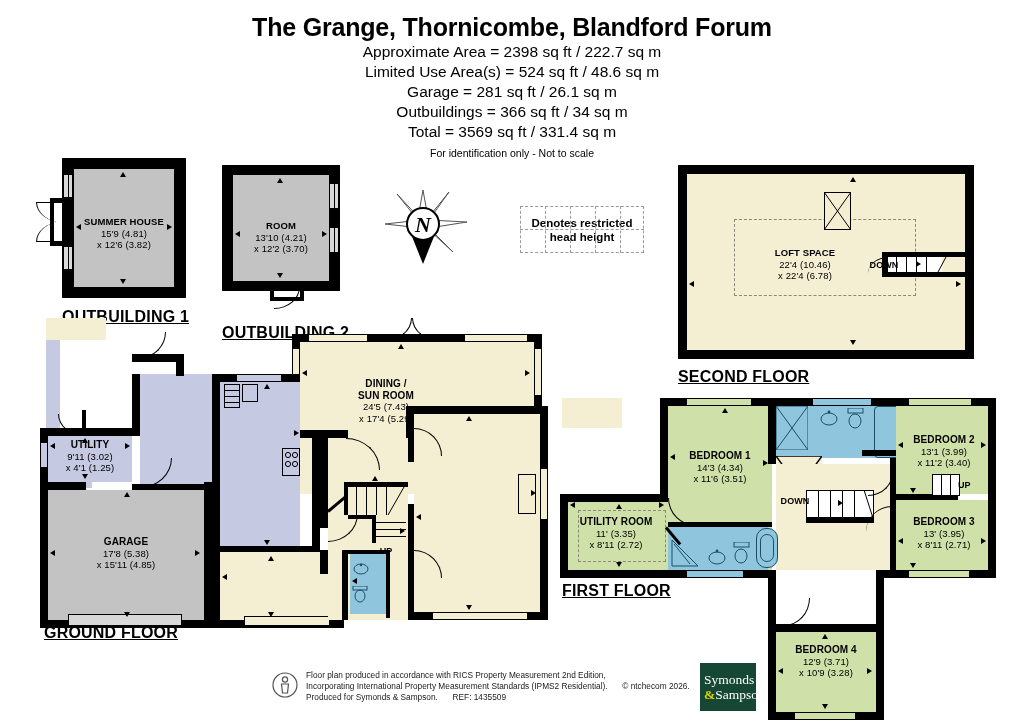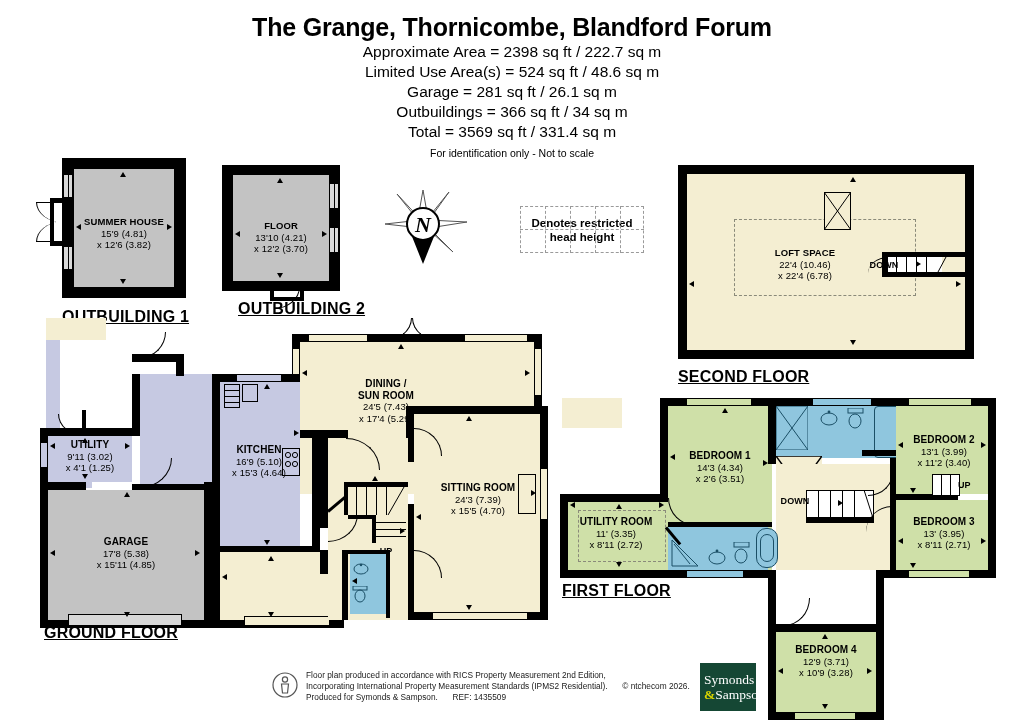--- a/index.html
+++ b/index.html
@@ -156,30 +156,30 @@
   <div class="wall" style="left:78px; top:122px; width:4px; height:14px;"></div>
   <div class="fill-grey" style="left:52px; top:116px; width:26px; height:18px;"></div>
 
   <div class="win-grey" style="left:107px; top:18px; width:10px; height:26px;"></div>
   <div class="win-grey" style="left:107px; top:62px; width:10px; height:26px;"></div>
   <div class="thin" style="left:112px; top:18px; width:1px; height:26px;"></div>
   <div class="thin" style="left:112px; top:62px; width:1px; height:26px;"></div>
 
   <div class="swing" style="left:52px; top:122px; width:26px; height:22px; border-radius:0 0 100% 0; border-width:0 1px 1px 0;"></div>
   <div class="lbl" style="left:11px; top:55px; width:96px;">
-    <div>FLOOR</div>
+    <div>ROOM</div>
     <div class="dim">13'10 (4.21)</div>
     <div class="dim">x 12'2 (3.70)</div>
   </div>
   <div class="arw arw-u" style="left:55px; top:13px;"></div>
   <div class="arw arw-d" style="left:55px; top:108px;"></div>
   <div class="arw arw-l" style="left:13px; top:66px;"></div>
   <div class="arw arw-r" style="left:100px; top:66px;"></div>
 </div>
-<div class="floorlabel" style="left:222px; top:300px;margin-left:16px;">OUTBUILDING 2</div>
+<div class="floorlabel" style="left:222px; top:324px;">OUTBUILDING 2</div>
 
 <div id="compass" style="left:383px; top:188px; width:86px; height:78px;">
   <svg width="86" height="78" viewBox="0 0 86 78">
 
     <polygon points="40,2 46,36 40,40 34,36" fill="#fff" stroke="#555" stroke-width="1"></polygon>
     <polygon points="84,34 46,40 42,36 46,32" fill="#fff" stroke="#555" stroke-width="1"></polygon>
     <polygon points="2,36 38,32 42,36 38,40" fill="#fff" stroke="#555" stroke-width="1"></polygon>
     <polygon points="66,4 46,32 42,36 45,30" fill="#fff" stroke="#555" stroke-width="1"></polygon>
     <polygon points="14,6 38,32 40,36 34,31" fill="#fff" stroke="#555" stroke-width="1"></polygon>
     <polygon points="70,64 46,42 42,38 48,42" fill="#fff" stroke="#555" stroke-width="1"></polygon>
@@ -272,25 +272,20 @@
 
   <div class="wall" style="left:360px; top:88px; width:142px; height:8px;"></div>
   <div class="wall" style="left:360px; top:88px; width:8px; height:56px;"></div>
   <div class="wall" style="left:494px; top:88px; width:8px; height:214px;"></div>
   <div class="wall" style="left:296px; top:294px; width:206px; height:8px;"></div>
   <div class="wall" style="left:360px; top:186px; width:8px; height:116px;"></div>
   <div class="room fill-cream" style="left:368px; top:96px; width:126px; height:198px;"></div>
   <div class="win-cream" style="left:494px; top:150px; width:8px; height:52px;"></div>
   <div class="stairbox" style="left:472px; top:156px; width:18px; height:40px; background:#f4eed2;"></div>
   <div class="win-cream" style="left:386px; top:294px; width:96px; height:8px;"></div>
-  <div class="lbl big" style="left:382px; top:164px; width:100px;">
-    <div>SITTING ROOM</div>
-    <div class="dim">24'3 (7.39)</div>
-    <div class="dim">x 15'5 (4.70)</div>
-  </div>
   <div class="arw arw-u" style="left:420px; top:98px;"></div>
   <div class="arw arw-d" style="left:420px; top:287px;"></div>
   <div class="arw arw-l" style="left:370px; top:196px;"></div>
   <div class="arw arw-r" style="left:485px; top:172px;"></div>
 
   <div class="swing" style="left:368px; top:110px; width:28px; height:28px; border-radius:0 100% 0 0; border-width:1px 1px 0 0;"></div>
   <div class="swing" style="left:368px; top:232px; width:28px; height:28px; border-radius:0 100% 0 0; border-width:1px 1px 0 0;"></div>
 
   <div class="wall" style="left:166px; top:56px; width:8px; height:178px;"></div>
   <div class="wall" style="left:166px; top:56px; width:88px; height:8px;"></div>
@@ -305,25 +300,20 @@
   <div class="thin" style="left:178px; top:78px; width:16px; height:1px;"></div>
   <div class="thin" style="left:178px; top:84px; width:16px; height:1px;"></div>
   <div class="stairbox" style="left:196px; top:66px; width:16px; height:18px; background:#c6c9e2;"></div>
   <div class="stairbox" style="left:236px; top:130px; width:18px; height:28px; background:#c6c9e2;"></div>
   <svg class="abs" style="left:238px; top:132px;" width="14" height="24">
     <circle cx="4" cy="5" r="2.6" fill="none" stroke="#000" stroke-width="1"></circle>
     <circle cx="11" cy="5" r="2.6" fill="none" stroke="#000" stroke-width="1"></circle>
     <circle cx="4" cy="14" r="2.6" fill="none" stroke="#000" stroke-width="1"></circle>
     <circle cx="11" cy="14" r="2.6" fill="none" stroke="#000" stroke-width="1"></circle>
   </svg>
-  <div class="lbl big" style="left:148px; top:126px; width:130px;">
-    <div>KITCHEN</div>
-    <div class="dim">16'9 (5.10)</div>
-    <div class="dim">x 15'3 (4.64)</div>
-  </div>
   <div class="arw arw-r" style="left:248px; top:112px;"></div>
   <div class="arw arw-d" style="left:218px; top:222px;"></div>
   <div class="arw arw-u" style="left:218px; top:66px;"></div>
 
   <div class="win-lav" style="left:190px; top:56px; width:46px; height:8px; background:#c6c9e2; border:1px solid #000; position:absolute;"></div>
 
   <div class="wall" style="left:86px; top:56px; width:8px; height:62px;"></div>
   <div class="room fill-lav" style="left:94px; top:56px; width:72px; height:118px;"></div>
   <div class="wall" style="left:86px; top:36px; width:52px; height:8px;"></div>
   <div class="wall" style="left:130px; top:36px; width:8px; height:22px;"></div>
@@ -433,21 +423,21 @@
   <div class="wall" style="left:314px; top:172px; width:120px; height:8px;"></div>
   <div class="wall" style="left:314px; top:172px; width:8px; height:62px;"></div>
   <div class="wall" style="left:206px; top:172px; width:8px; height:62px;"></div>
   <div class="wall" style="left:206px; top:226px; width:116px; height:8px;"></div>
 
   <div class="room fill-green" style="left:106px; top:8px; width:104px; height:164px;"></div>
   <div class="win-green" style="left:124px; top:0px; width:66px; height:8px;"></div>
   <div class="lbl big" style="left:102px; top:52px; width:112px;">
     <div>BEDROOM 1</div>
     <div class="dim">14'3 (4.34)</div>
-    <div class="dim">x 2'6 (3.51)</div>
+    <div class="dim">x 11'6 (3.51)</div>
   </div>
   <div class="arw arw-u" style="left:160px; top:10px;"></div>
   <div class="arw arw-d" style="left:160px; top:164px;"></div>
   <div class="arw arw-l" style="left:108px; top:56px;"></div>
   <div class="arw arw-r" style="left:201px; top:62px;"></div>
 
   <div class="wall" style="left:206px; top:0; width:8px; height:66px;"></div>
   <div class="wall" style="left:246px; top:0; width:6px; height:52px;"></div>
   <div class="wall" style="left:206px; top:60px; width:46px; height:6px;"></div>
   <div class="room fill-blue" style="left:214px; top:8px; width:130px; height:52px;"></div>

